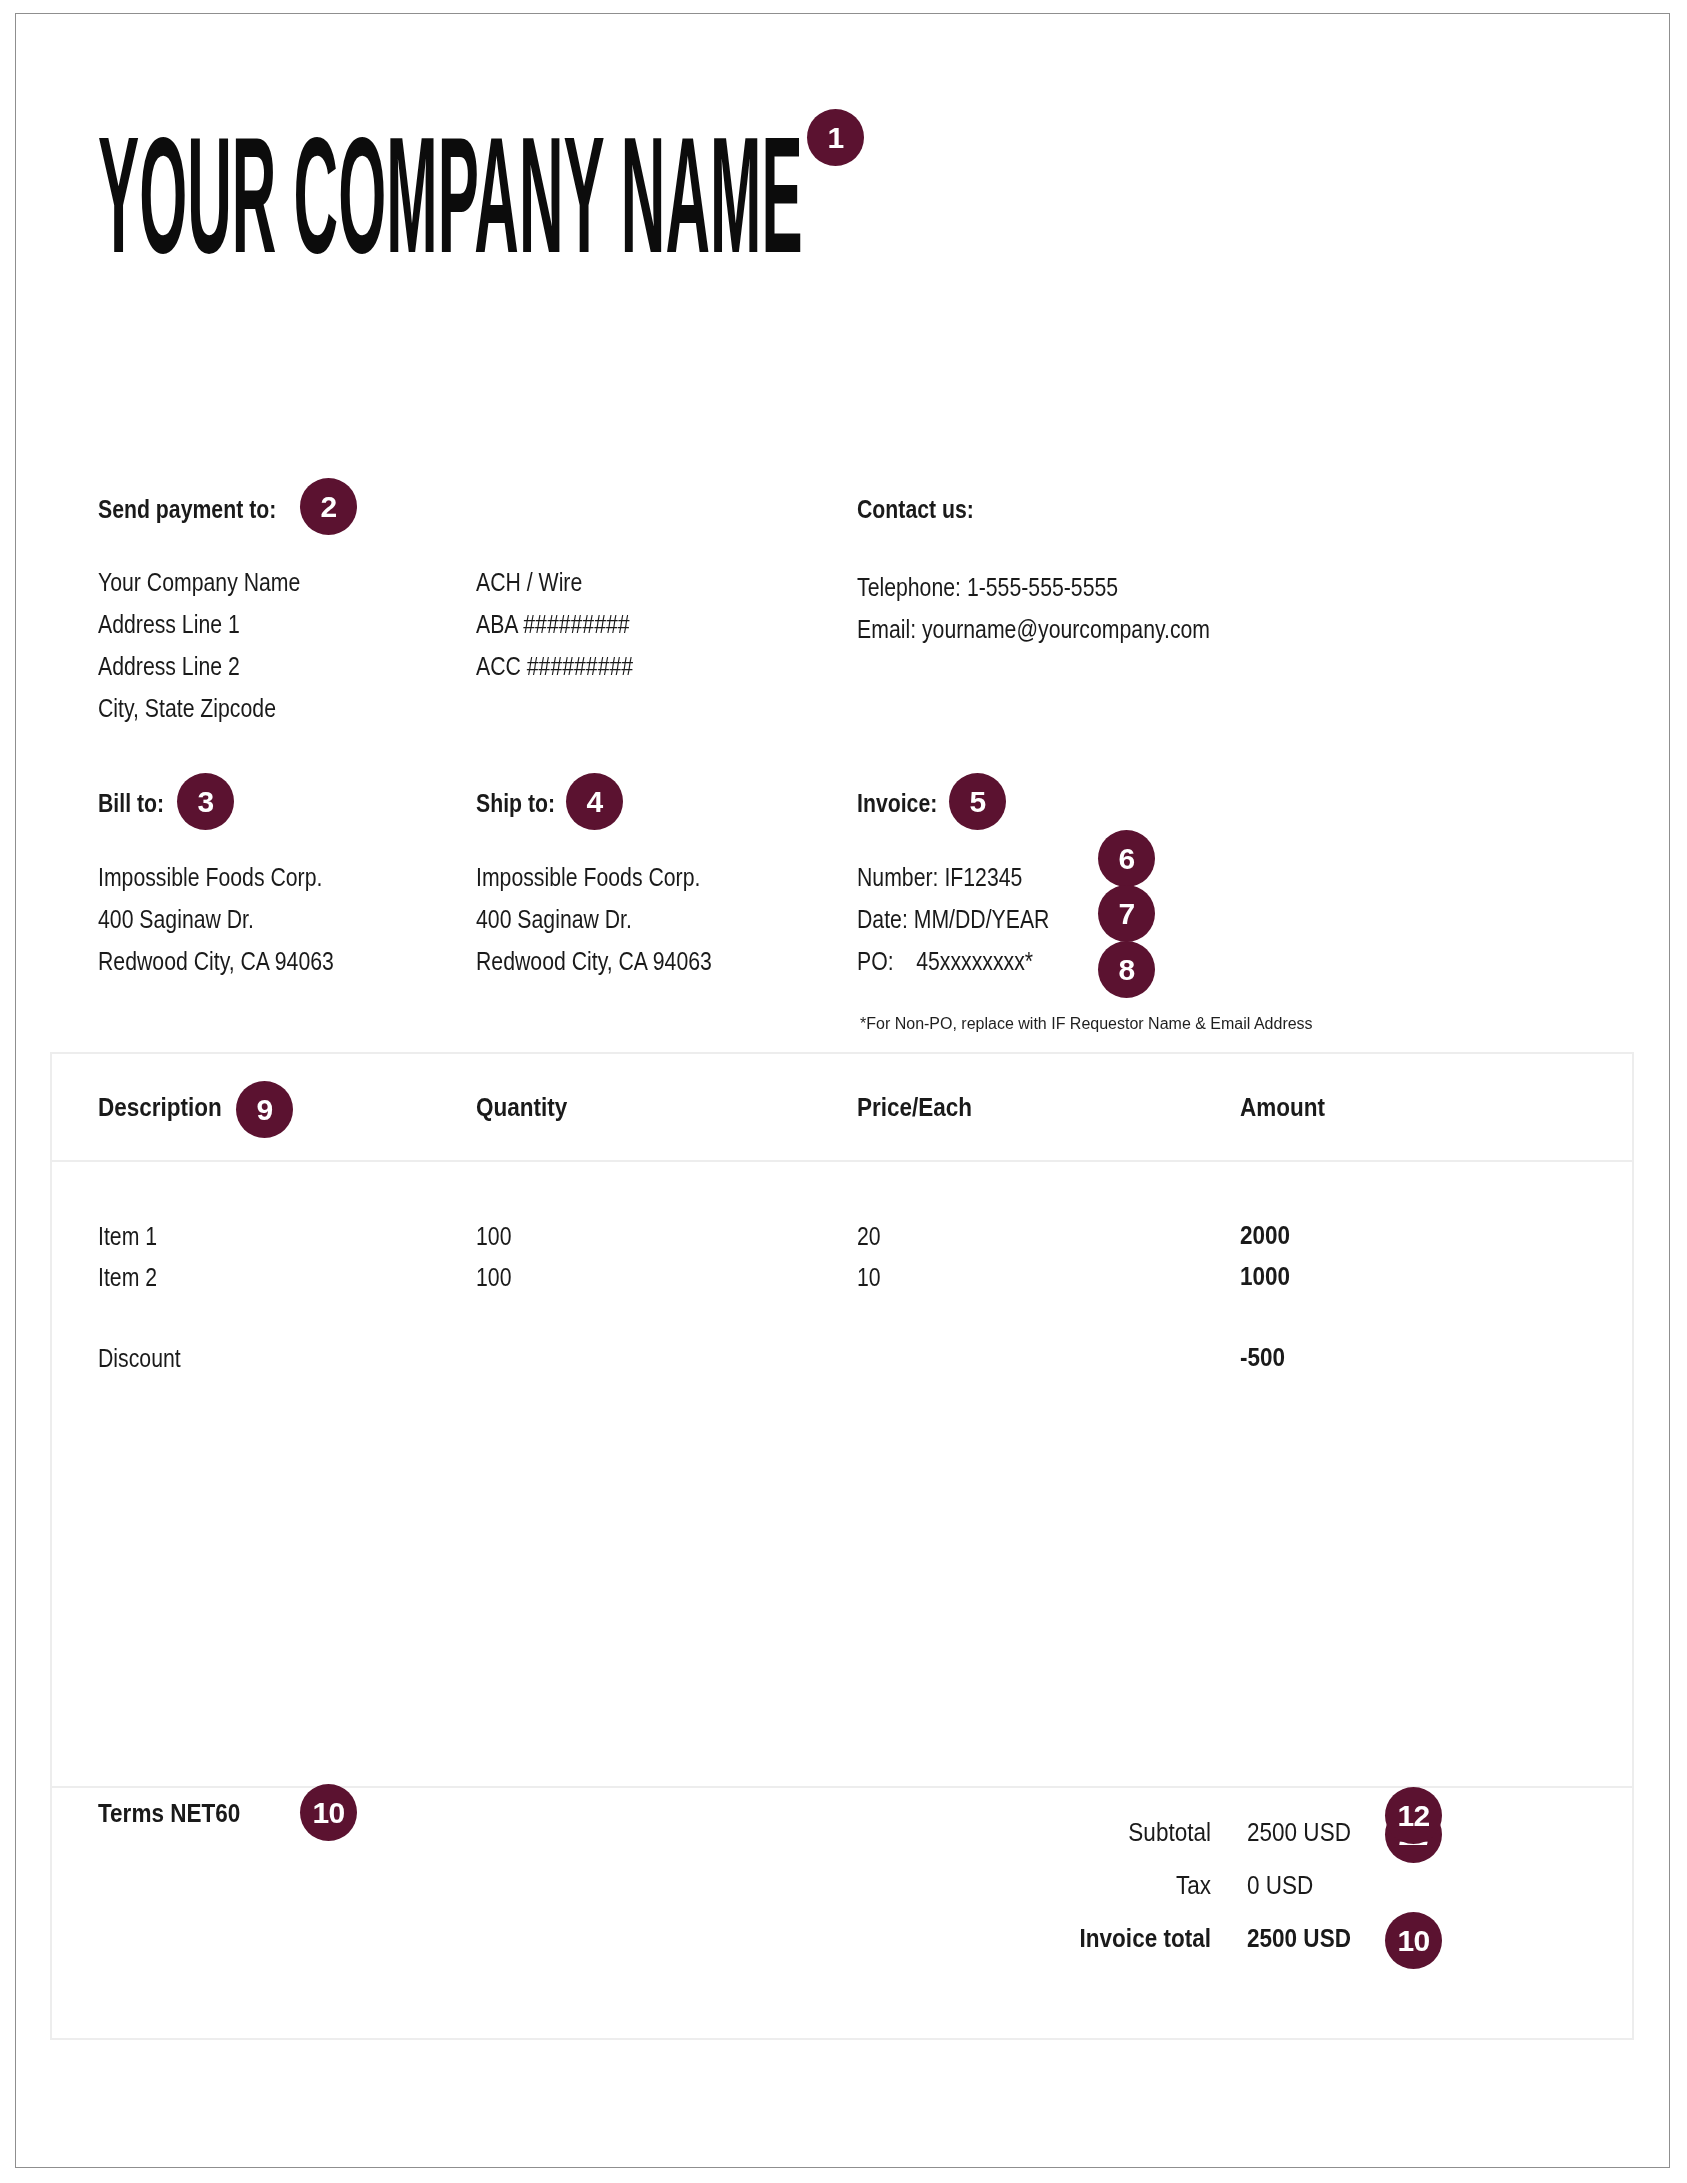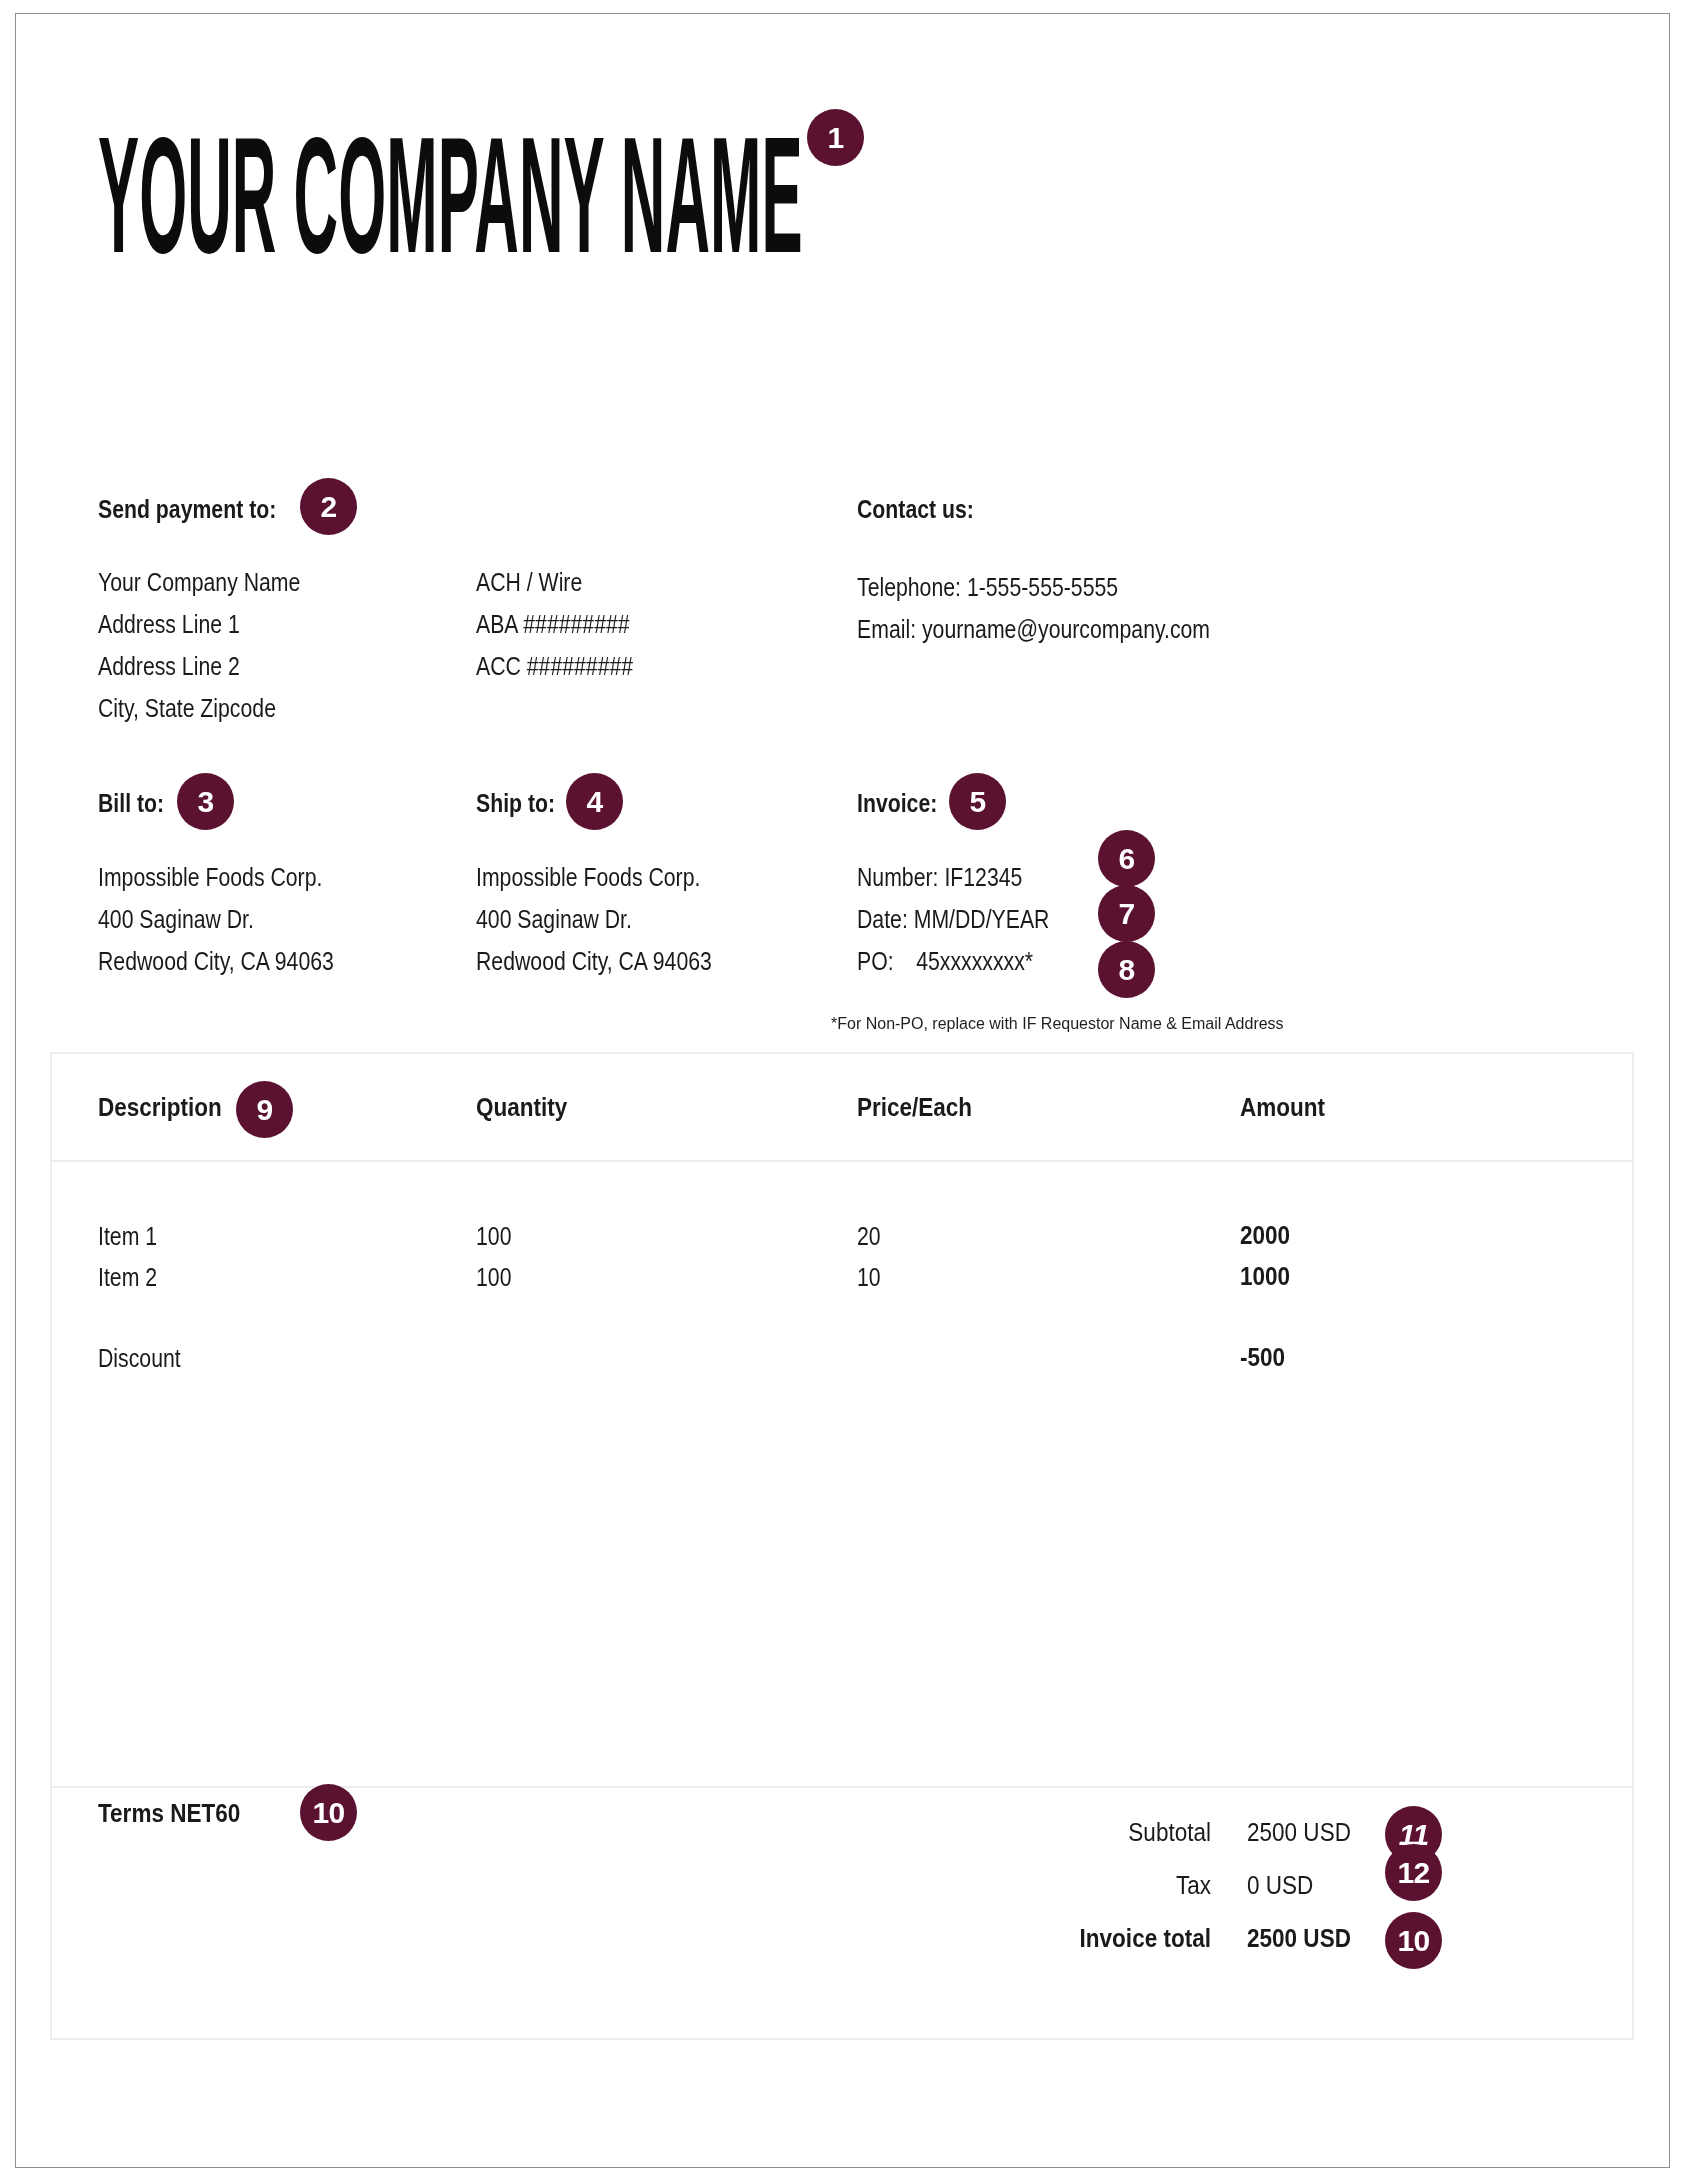--- a/index.html
+++ b/index.html
@@ -57,21 +57,21 @@
 <div class="badge" style="left: 300px; top: 478px; background: rgb(91, 18, 48);">2</div>
 <div class="badge" style="left: 177px; top: 773px; background: rgb(91, 18, 48);">3</div>
 <div class="badge" style="left: 566px; top: 773px; background: rgb(91, 18, 48);">4</div>
 <div class="badge" style="left: 949px; top: 773px; background: rgb(91, 18, 48);">5</div>
 <div class="badge" style="left: 1098px; top: 830px; background: rgb(91, 18, 48);">6</div>
 <div class="badge" style="left: 1098px; top: 885px; background: rgb(91, 18, 48);">7</div>
 <div class="badge" style="left: 1098px; top: 941px; background: rgb(91, 18, 48);">8</div>
 <div class="badge" style="left: 236px; top: 1081px; background: rgb(91, 18, 48);">9</div>
 <div class="badge" style="left: 300px; top: 1784px; background: rgb(91, 18, 48);">10</div>
 <div class="badge" style="left: 1385px; top: 1806px; background: rgb(91, 18, 48); font-style: italic;">11</div>
-<div class="badge" style="left: 1385px; top: 1844px; background: rgb(91, 18, 48); text-align: right;">12</div>
+<div class="badge" style="left: 1385px; top: 1787px; background: rgb(91, 18, 48); text-align: right;">12</div>
 <div class="badge" style="left: 1385px; top: 1912px; background: rgb(91, 18, 48);">10</div>
 
 <div class="h cx" style="left:98px;top:495px">Send payment to:</div>
 <div class="block" style="left:98px;top:561px">
   <div class="cx">Your Company Name</div>
   <div class="cx">Address Line 1</div>
   <div class="cx">Address Line 2</div>
   <div class="cx">City, State Zipcode</div>
 </div>
 <div class="block" style="left:476px;top:561px">
@@ -101,21 +101,21 @@
   <div class="cx">400 Saginaw Dr.</div>
   <div class="cx">Redwood City, CA 94063</div>
 </div>
 
 <div class="block" style="left:857px;top:856px">
   <div class="cx">Number: IF12345</div>
   <div class="cx">Date: MM/DD/YEAR</div>
   <div class="cx"><span>PO:</span><span class="po-gap"></span><span>45xxxxxxxx*</span></div>
 </div>
 
-<div class="fn" style="left:831px;top:1015px">*For Non-PO, replace with IF Requestor Name &amp; Email Address</div>
+<div class="fn" style="left:860px;top:1015px">*For Non-PO, replace with IF Requestor Name &amp; Email Address</div>
 
 <div class="tbox"></div>
 <div class="hr" style="top:1160px"></div>
 <div class="hr" style="top:1786px"></div>
 
 <div class="th cx9" style="left:98px">Description</div>
 <div class="th cx9" style="left:476px">Quantity</div>
 <div class="th cx9" style="left:857px">Price/Each</div>
 <div class="th cx9" style="left:1240px">Amount</div>
 

